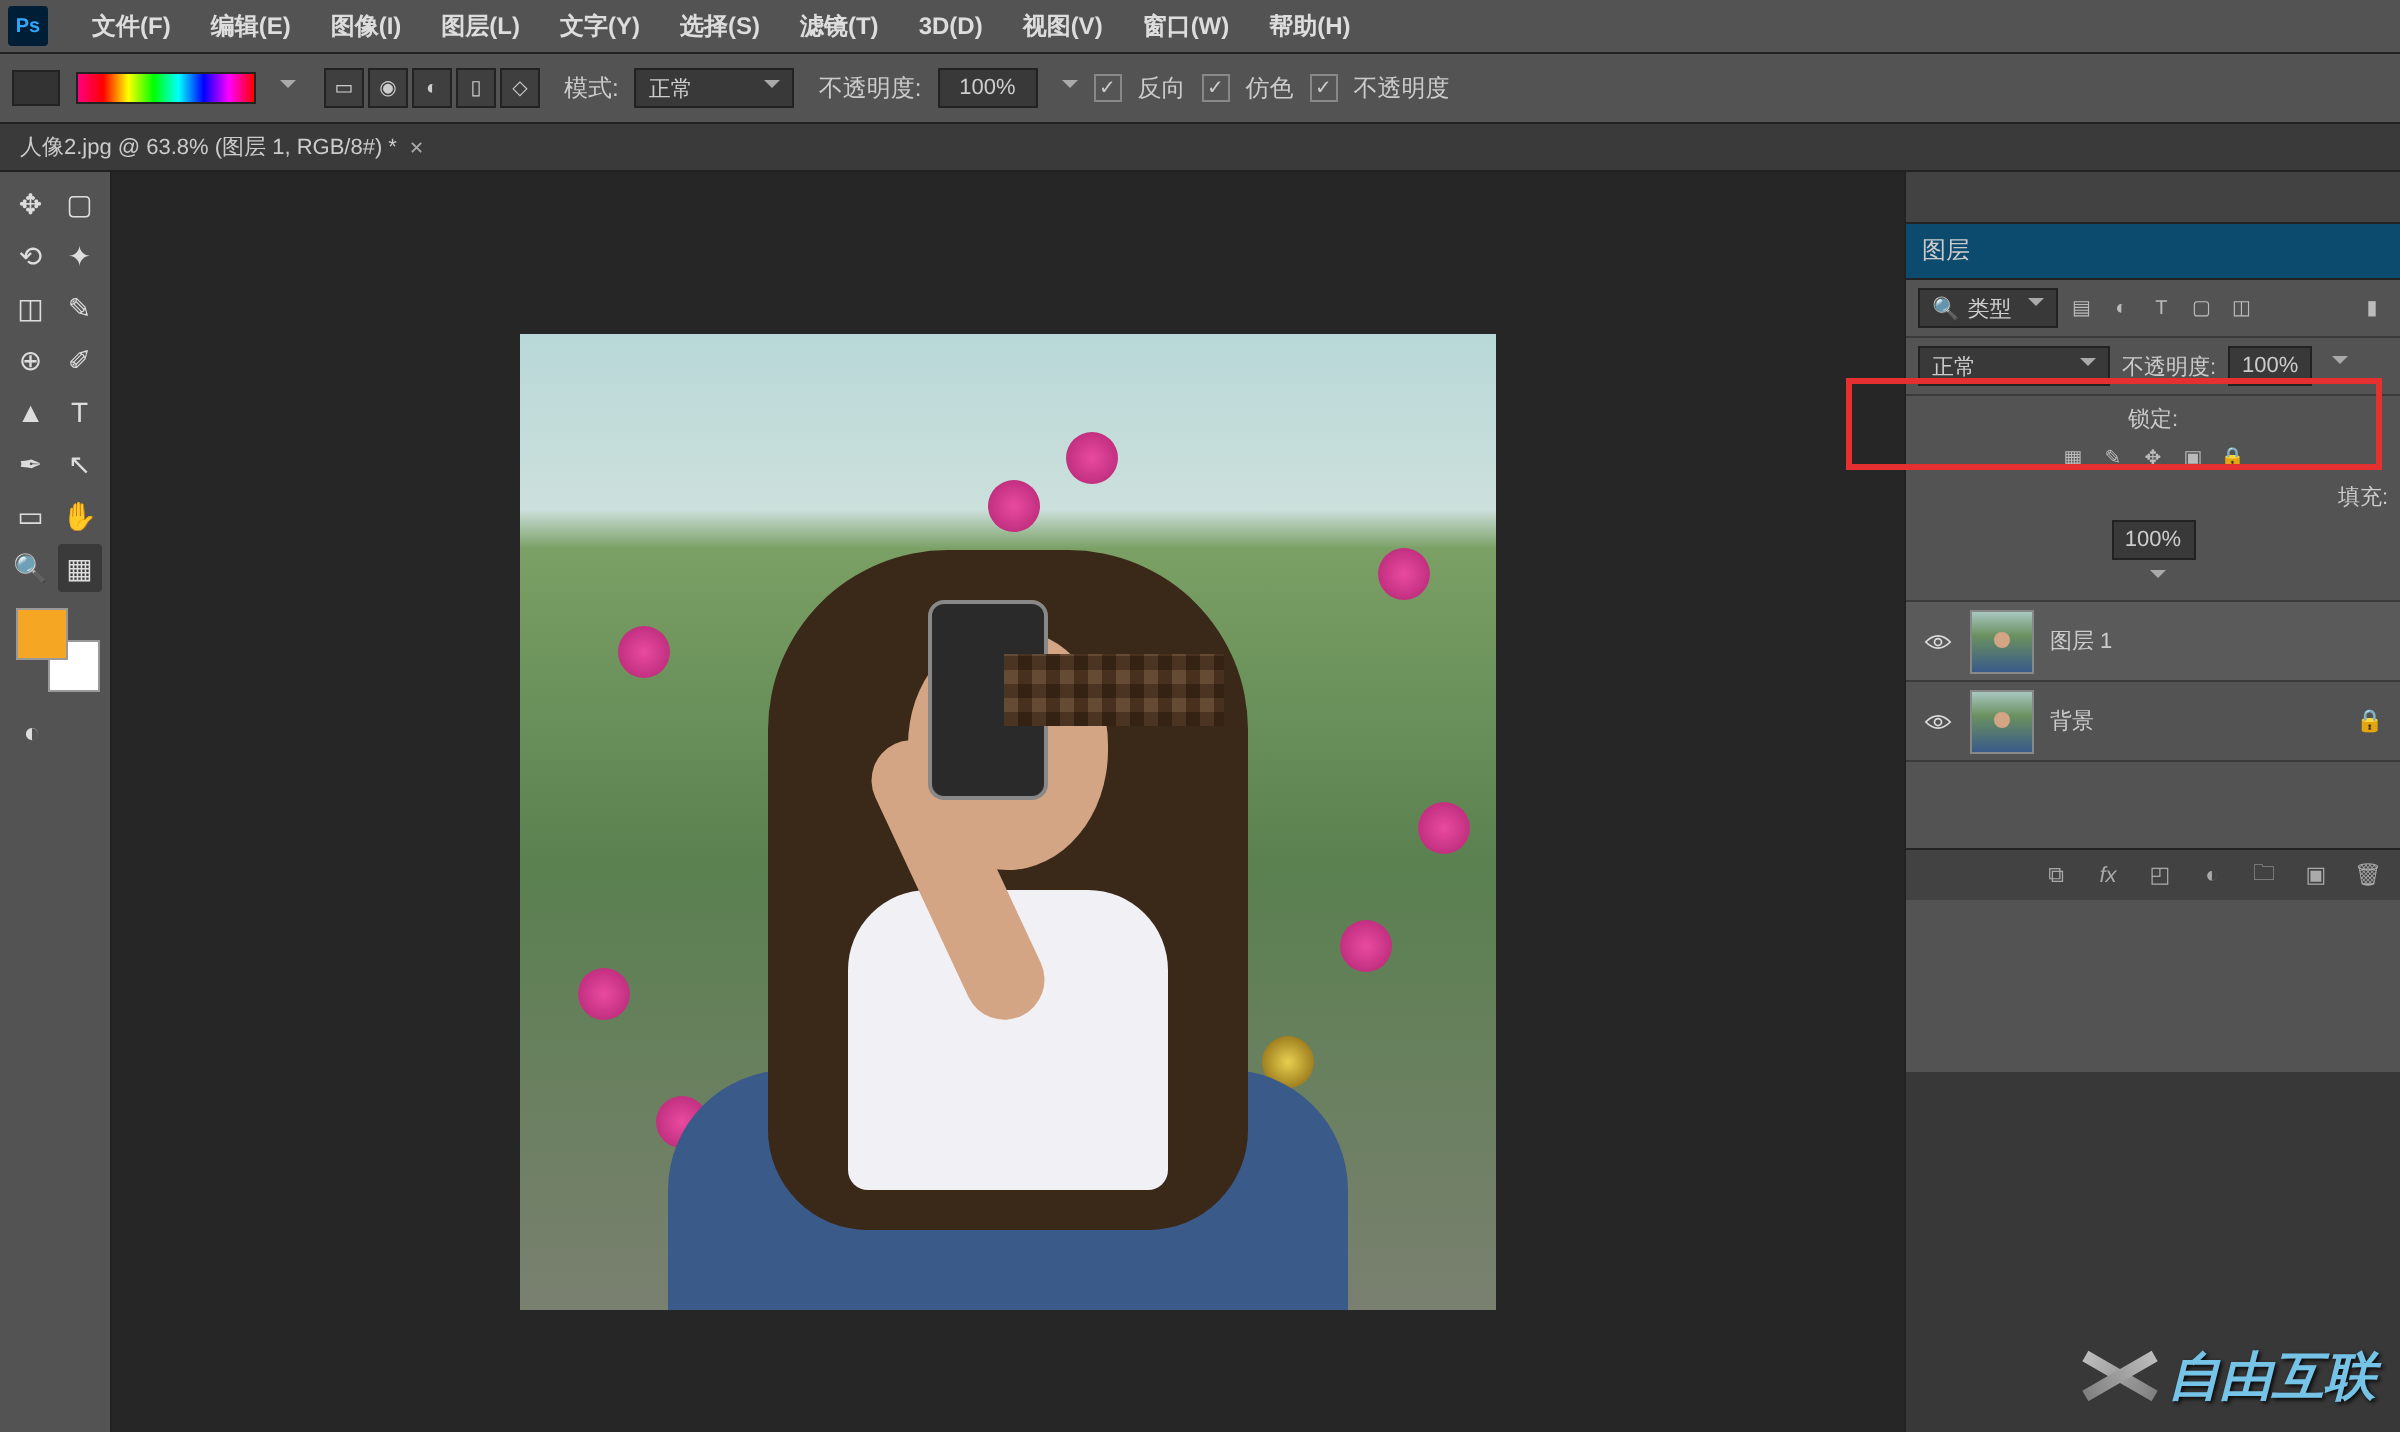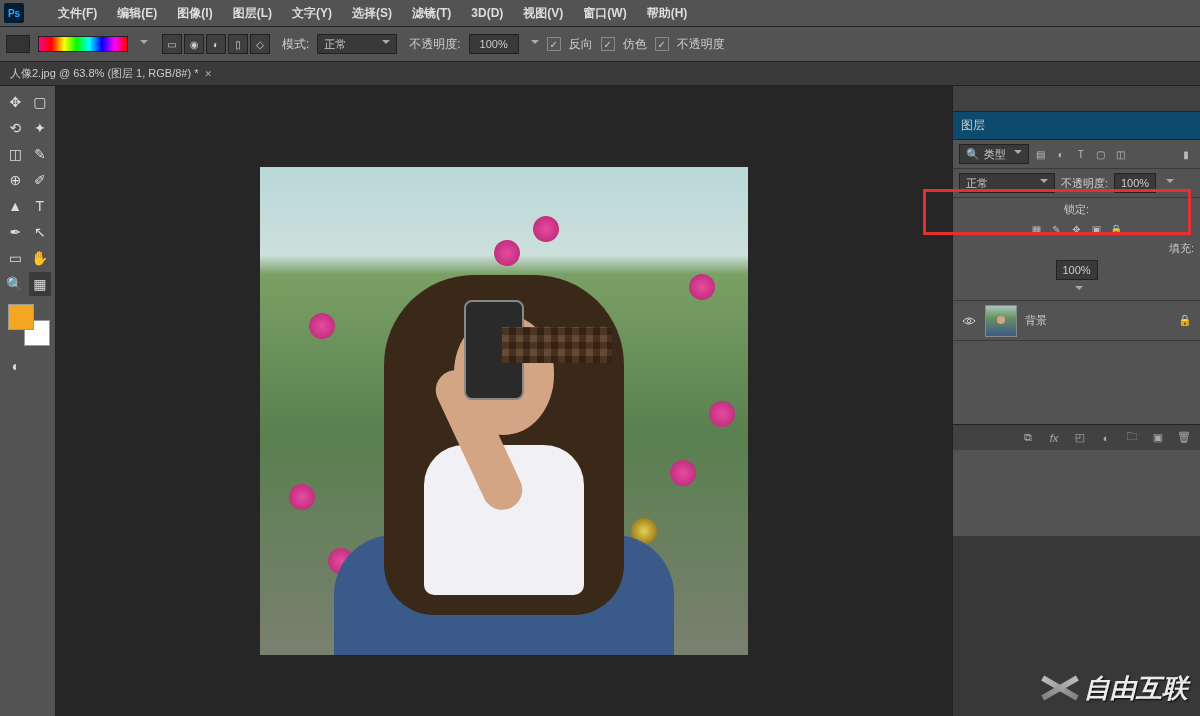--- a/index.html
+++ b/index.html
@@ -1,19 +1,19 @@
 <!DOCTYPE html>
 <html><head>
 <meta charset="utf-8">
 <style>
 * { margin: 0; padding: 0; box-sizing: border-box; font-family: "Microsoft YaHei", Arial, sans-serif; }
 body { width: 1200px; height: 716px; background: #535353; overflow: hidden; position: relative; }
 
 .menubar { height: 26px; background: #535353; display: flex; align-items: center; padding-left: 4px; color: #ddd; font-size: 12px; }
-.ps-icon { width: 20px; height: 20px; background: #001e36; color: #31a8ff; display: flex; align-items: center; justify-content: center; font-weight: bold; font-size: 10px; margin-right: 24px; border-radius: 2px; }
+.ps-icon { width: 20px; height: 20px; background: #001e36; color: #31a8ff; display: flex; align-items: center; justify-content: center; font-weight: bold; font-size: 10px; margin-right: 12px; border-radius: 2px; }
 .menu-item { padding: 0 10px; cursor: pointer; font-weight: bold; }
 
 .optionsbar { height: 36px; background: #535353; border-top: 1px solid #222; border-bottom: 1px solid #222; display: flex; align-items: center; padding: 0 6px; color: #ccc; font-size: 12px; gap: 8px; }
 .opt-swatch { width: 24px; height: 18px; background: #333; border: 1px solid #222; }
 .gradient-bar { width: 90px; height: 16px; background: linear-gradient(90deg,#ff0080,#ff0000,#ffff00,#00ff00,#00ffff,#0000ff,#ff00ff,#ff0000); border: 1px solid #222; }
 .icon-btn { width: 20px; height: 20px; background: #3f3f3f; border: 1px solid #222; display: flex; align-items: center; justify-content: center; font-size: 10px; color: #ccc; }
 .opt-label { margin-left: 4px; }
 .opt-select { background: #393939; color: #ccc; border: 1px solid #222; height: 20px; padding: 0 6px; font-size: 11px; min-width: 80px; display: flex; align-items: center; justify-content: space-between; }
 .opt-input { background: #393939; color: #ccc; border: 1px solid #222; height: 20px; width: 50px; text-align: center; padding: 0 2px; font-size: 11px; display: flex; align-items: center; justify-content: center; }
 .checkbox { width: 14px; height: 14px; background: #555; border: 1px solid #888; display: flex; align-items: center; justify-content: center; color: #ccc; font-size: 10px; }
@@ -68,21 +68,21 @@
 .layer-name { flex: 1; }
 .layer-lock { color: #aaa; font-size: 11px; }
 
 .highlight-box { position: absolute; border: 3px solid #e63030; pointer-events: none; }
 
 .panel-bottom { position: absolute; bottom: 266px; left: 0; right: 0; height: 26px; background: #424242; display: flex; align-items: center; justify-content: flex-end; padding: 0 8px; gap: 10px; color: #aaa; font-size: 11px; border-top: 1px solid #222; }
 .bottom-icon { width: 16px; height: 16px; display: flex; align-items: center; justify-content: center; }
 
 .below-panel { position: absolute; top: 450px; left: 0; right: 0; bottom: 0; background: #383838; }
 
-.watermark { position: absolute; right: 12px; bottom: 8px; color: #ffffff; font-size: 26px; font-weight: bold; font-style: italic; text-shadow: 1px 1px 2px #000; opacity: .9; display: flex; align-items: center; gap: 4px; }
+.watermark { position: absolute; right: 12px; bottom: 8px; color: #7dd3fc; font-size: 26px; font-weight: bold; font-style: italic; text-shadow: 1px 1px 2px #000; opacity: .9; display: flex; align-items: center; gap: 4px; }
 .watermark-x { width: 40px; height: 40px; position: relative; }
 .watermark-x::before, .watermark-x::after { content: ""; position: absolute; width: 100%; height: 6px; background: #ddd; top: 50%; left: 0; transform-origin: center; }
 .watermark-x::before { transform: translateY(-50%) rotate(30deg); background: linear-gradient(90deg,#ccc,#888); }
 .watermark-x::after { transform: translateY(-50%) rotate(-30deg); background: linear-gradient(90deg,#888,#ccc); }
 
 .arrow-dn::after { content: ""; border: 4px solid transparent; border-top-color: #aaa; display: inline-block; margin-left: 4px; }
 </style>
 </head>
 <body>
 
@@ -246,20 +246,30 @@
           <div class="mini-icon">▣</div>
           <div class="mini-icon">🔒</div>
         </div>
         <span style="margin-left:auto">填充:</span>
         <div class="opt-input" style="width:42px">
             <span>100%</span>
           </div>
         <span class="arrow-dn"></span>
       </div>
 
+      <div class="layer-item selected">
+        <div class="eye">
+            <svg viewBox="0 0 16 10">
+              <path d="M1 5 Q8 -2 15 5 Q8 12 1 5 Z"></path>
+              <circle cx="8" cy="5" r="2"></circle>
+            </svg>
+          </div>
+        <div class="layer-thumb"></div>
+        <span class="layer-name">图层 1</span>
+      </div>
 
       <div class="layer-item">
         <div class="eye">
             <svg viewBox="0 0 16 10">
               <path d="M1 5 Q8 -2 15 5 Q8 12 1 5 Z"></path>
               <circle cx="8" cy="5" r="2"></circle>
             </svg>
           </div>
         <div class="layer-thumb"></div>
         <span class="layer-name">背景</span>

